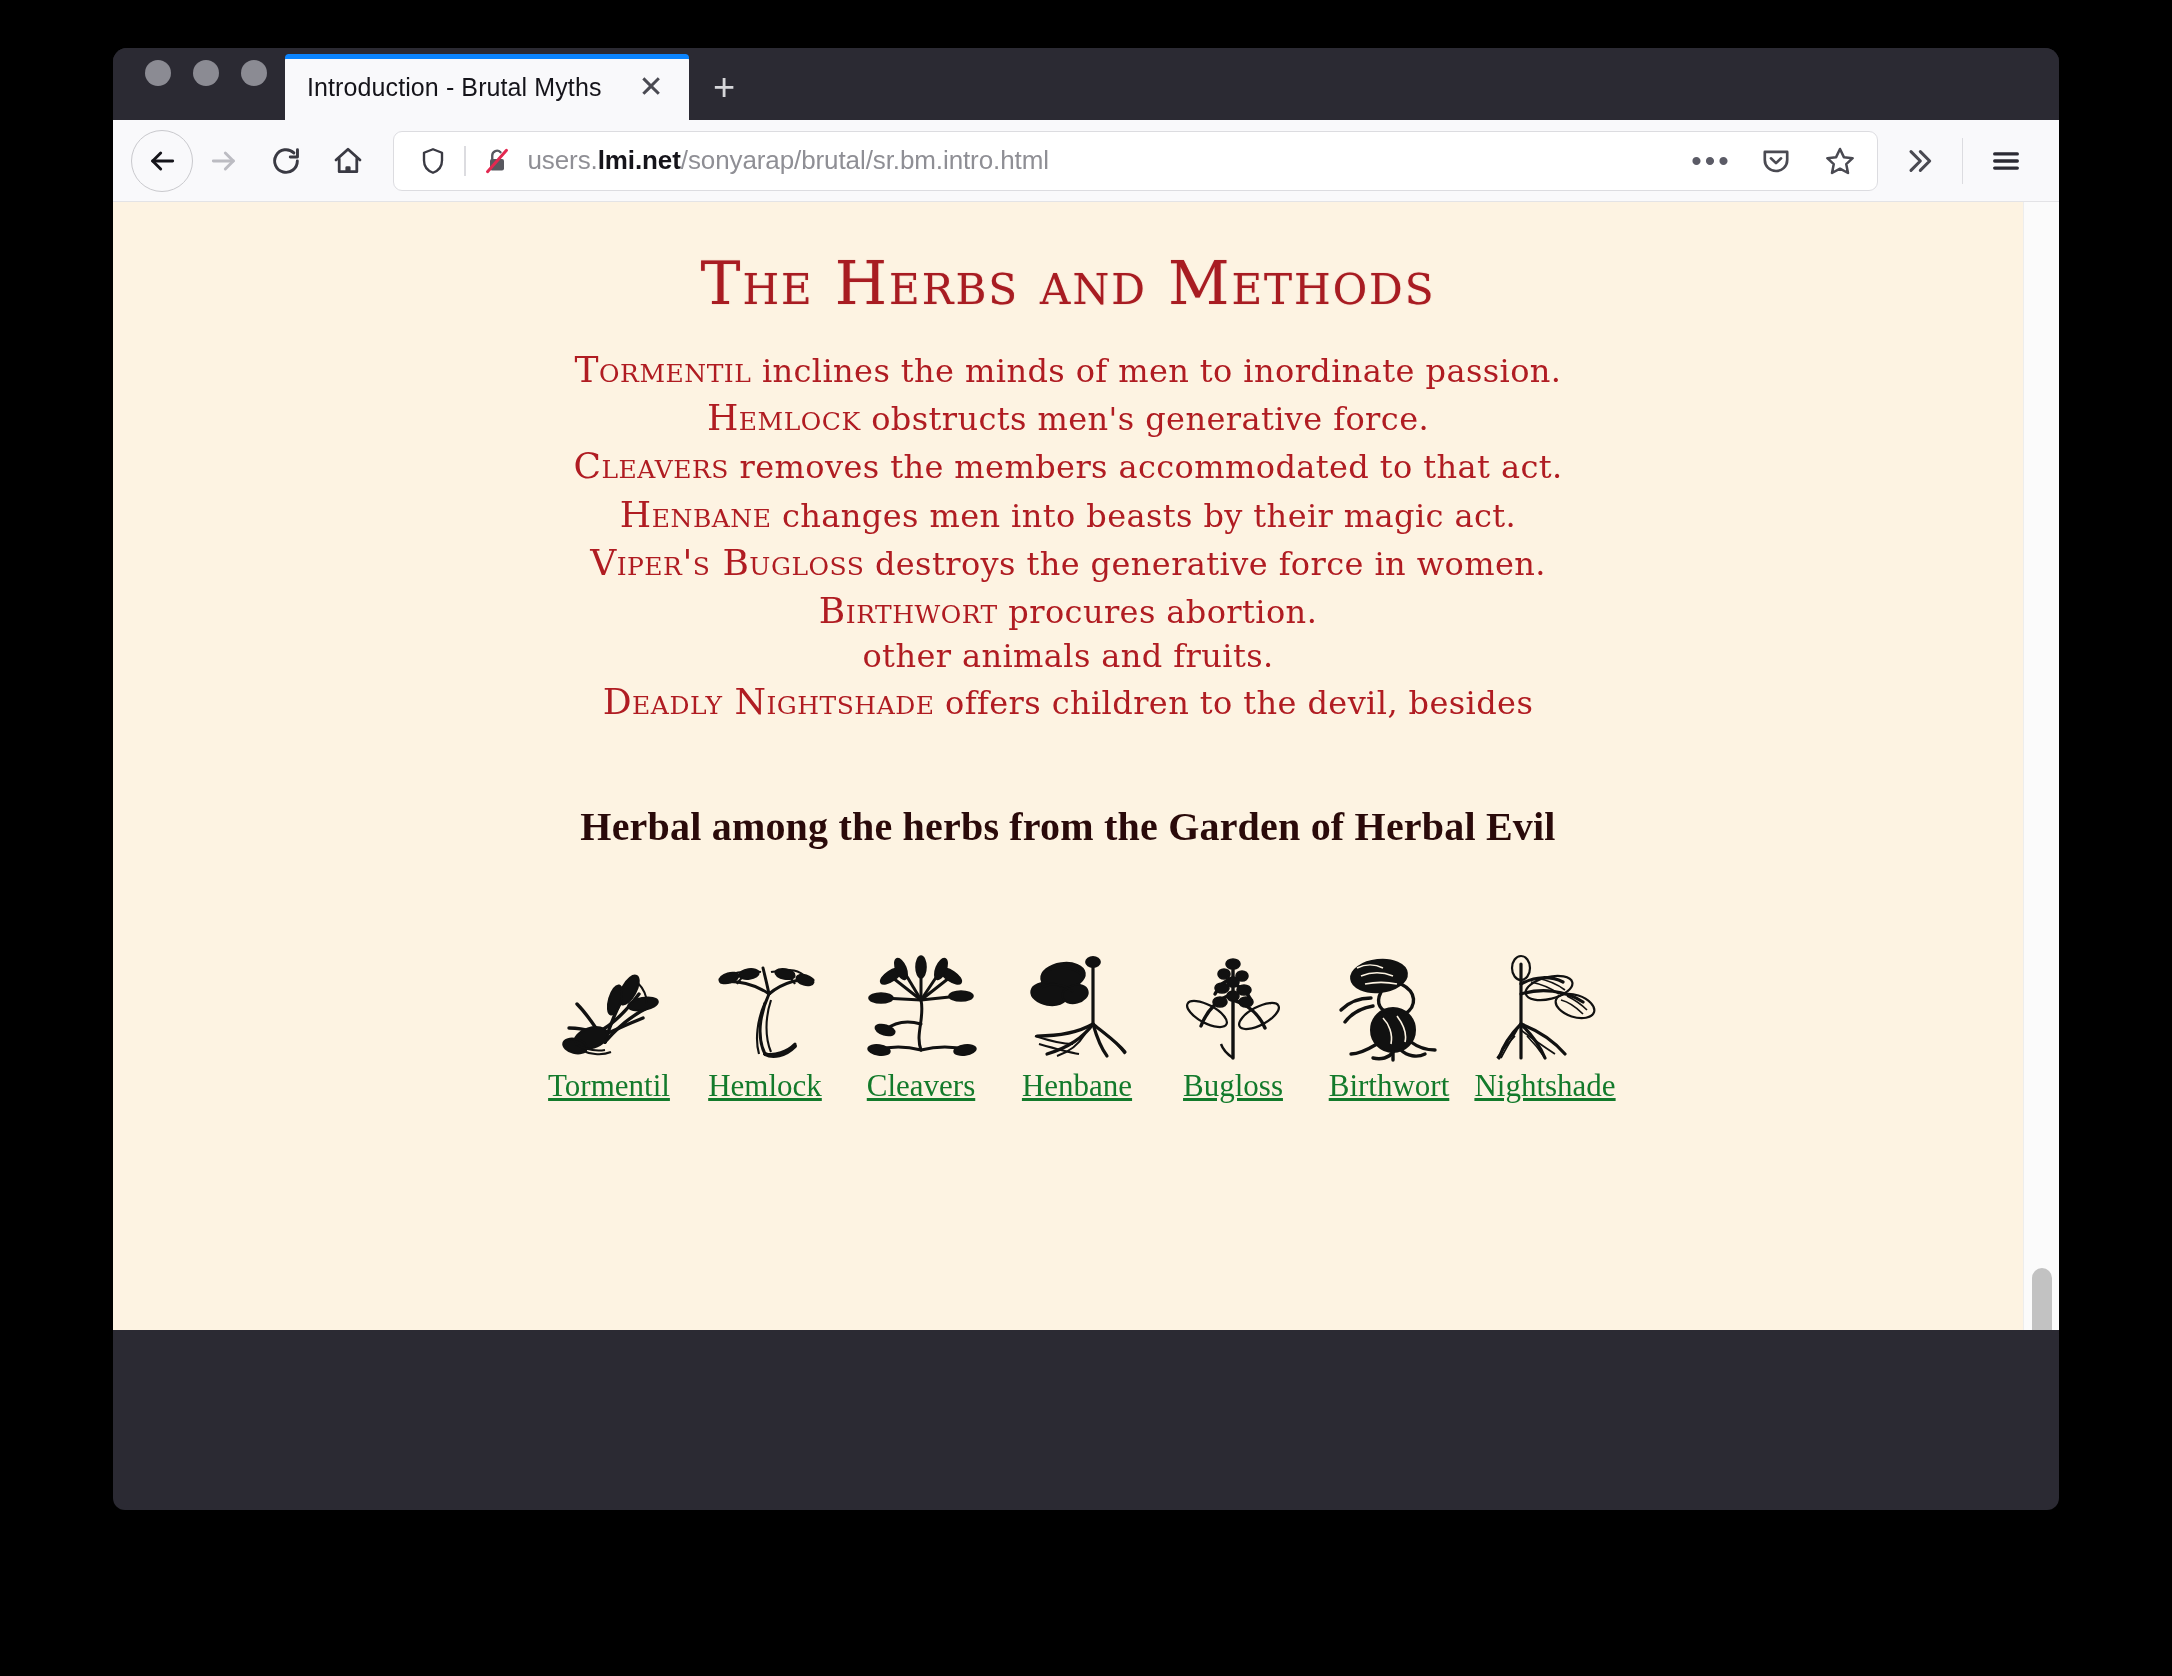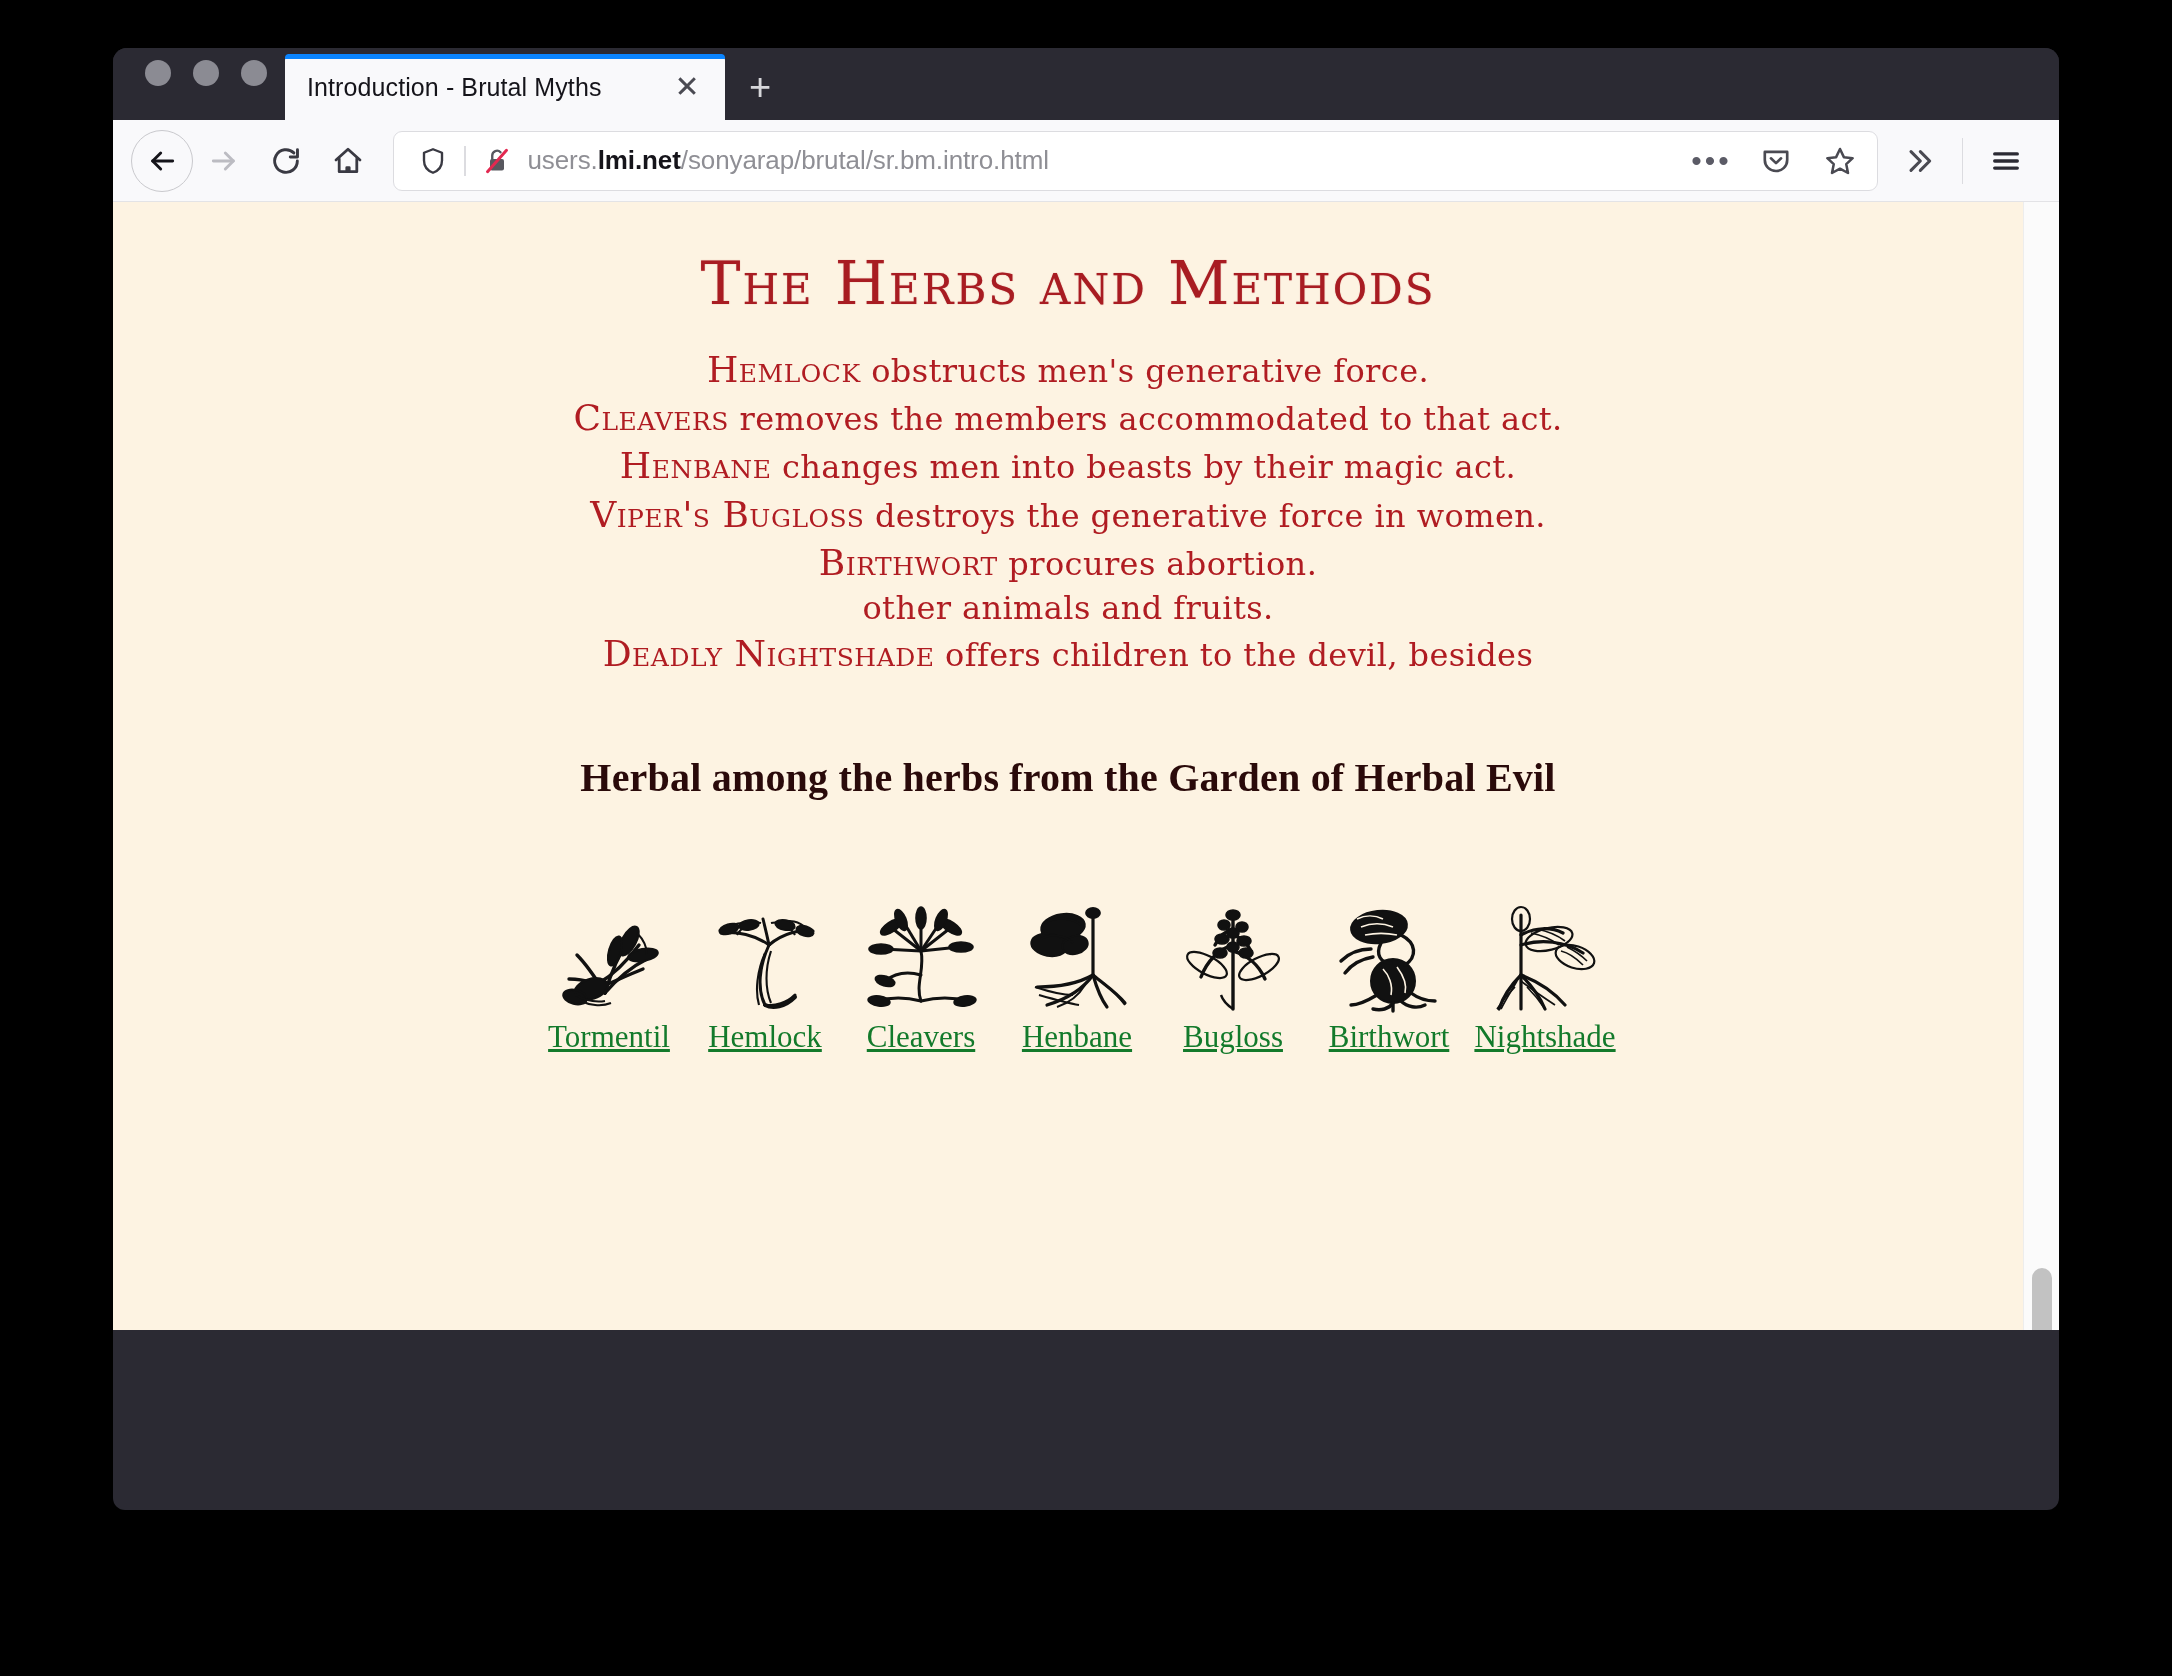--- a/index.html
+++ b/index.html
@@ -33,21 +33,21 @@
     display: flex; align-items: center; gap: 22px;
     padding: 0 0 22px 32px;
     height: 100%;
   }
   .dot { width: 26px; height: 26px; border-radius: 50%; background: #8b8b93; }
 
   .tabs-row { display: flex; align-items: flex-end; height: 100%; padding-left: 18px; }
 
   .tab {
     position: relative;
-    width: 440px; height: 66px;
+    width: 404px; height: 66px;
     background: #f9f9fb;
     border-radius: 6px 6px 0 0;
     display: flex; align-items: center;
     padding: 0 18px 0 22px;
   }
   .tab::before {
     content: ""; position: absolute; left: 0; right: 0; top: 0;
     height: 5px; background: #0a84ff;
     border-radius: 4px 4px 0 0;
   }
@@ -313,20 +313,21 @@
     </div>
   </div>
 
   <div class="viewport">
     <div class="page">
 
       <div class="page-title">The Herbs and Methods</div>
 
 
       <div class="herblist">
+        <div><span class="nm">Tormentil</span> <span>inclines the minds of men to inordinate passion.</span></div>
         <div><span class="nm">Hemlock</span> <span>obstructs men's generative force.</span></div>
         <div><span class="nm">Cleavers</span> <span>removes the members accommodated to that act.</span></div>
         <div><span class="nm">Henbane</span> <span>changes men into beasts by their magic act.</span></div>
         <div><span class="nm">Viper's Bugloss</span> <span>destroys the generative force in women.</span></div>
         <div><span class="nm">Birthwort</span> <span>procures abortion.</span></div>
         <div><span>other animals and fruits.</span></div>
         <div><span class="nm">Deadly Nightshade</span> <span>offers children to the devil, besides</span></div>
       </div>
 
       <div class="callout">Herbal among the herbs from the Garden of Herbal Evil</div>

